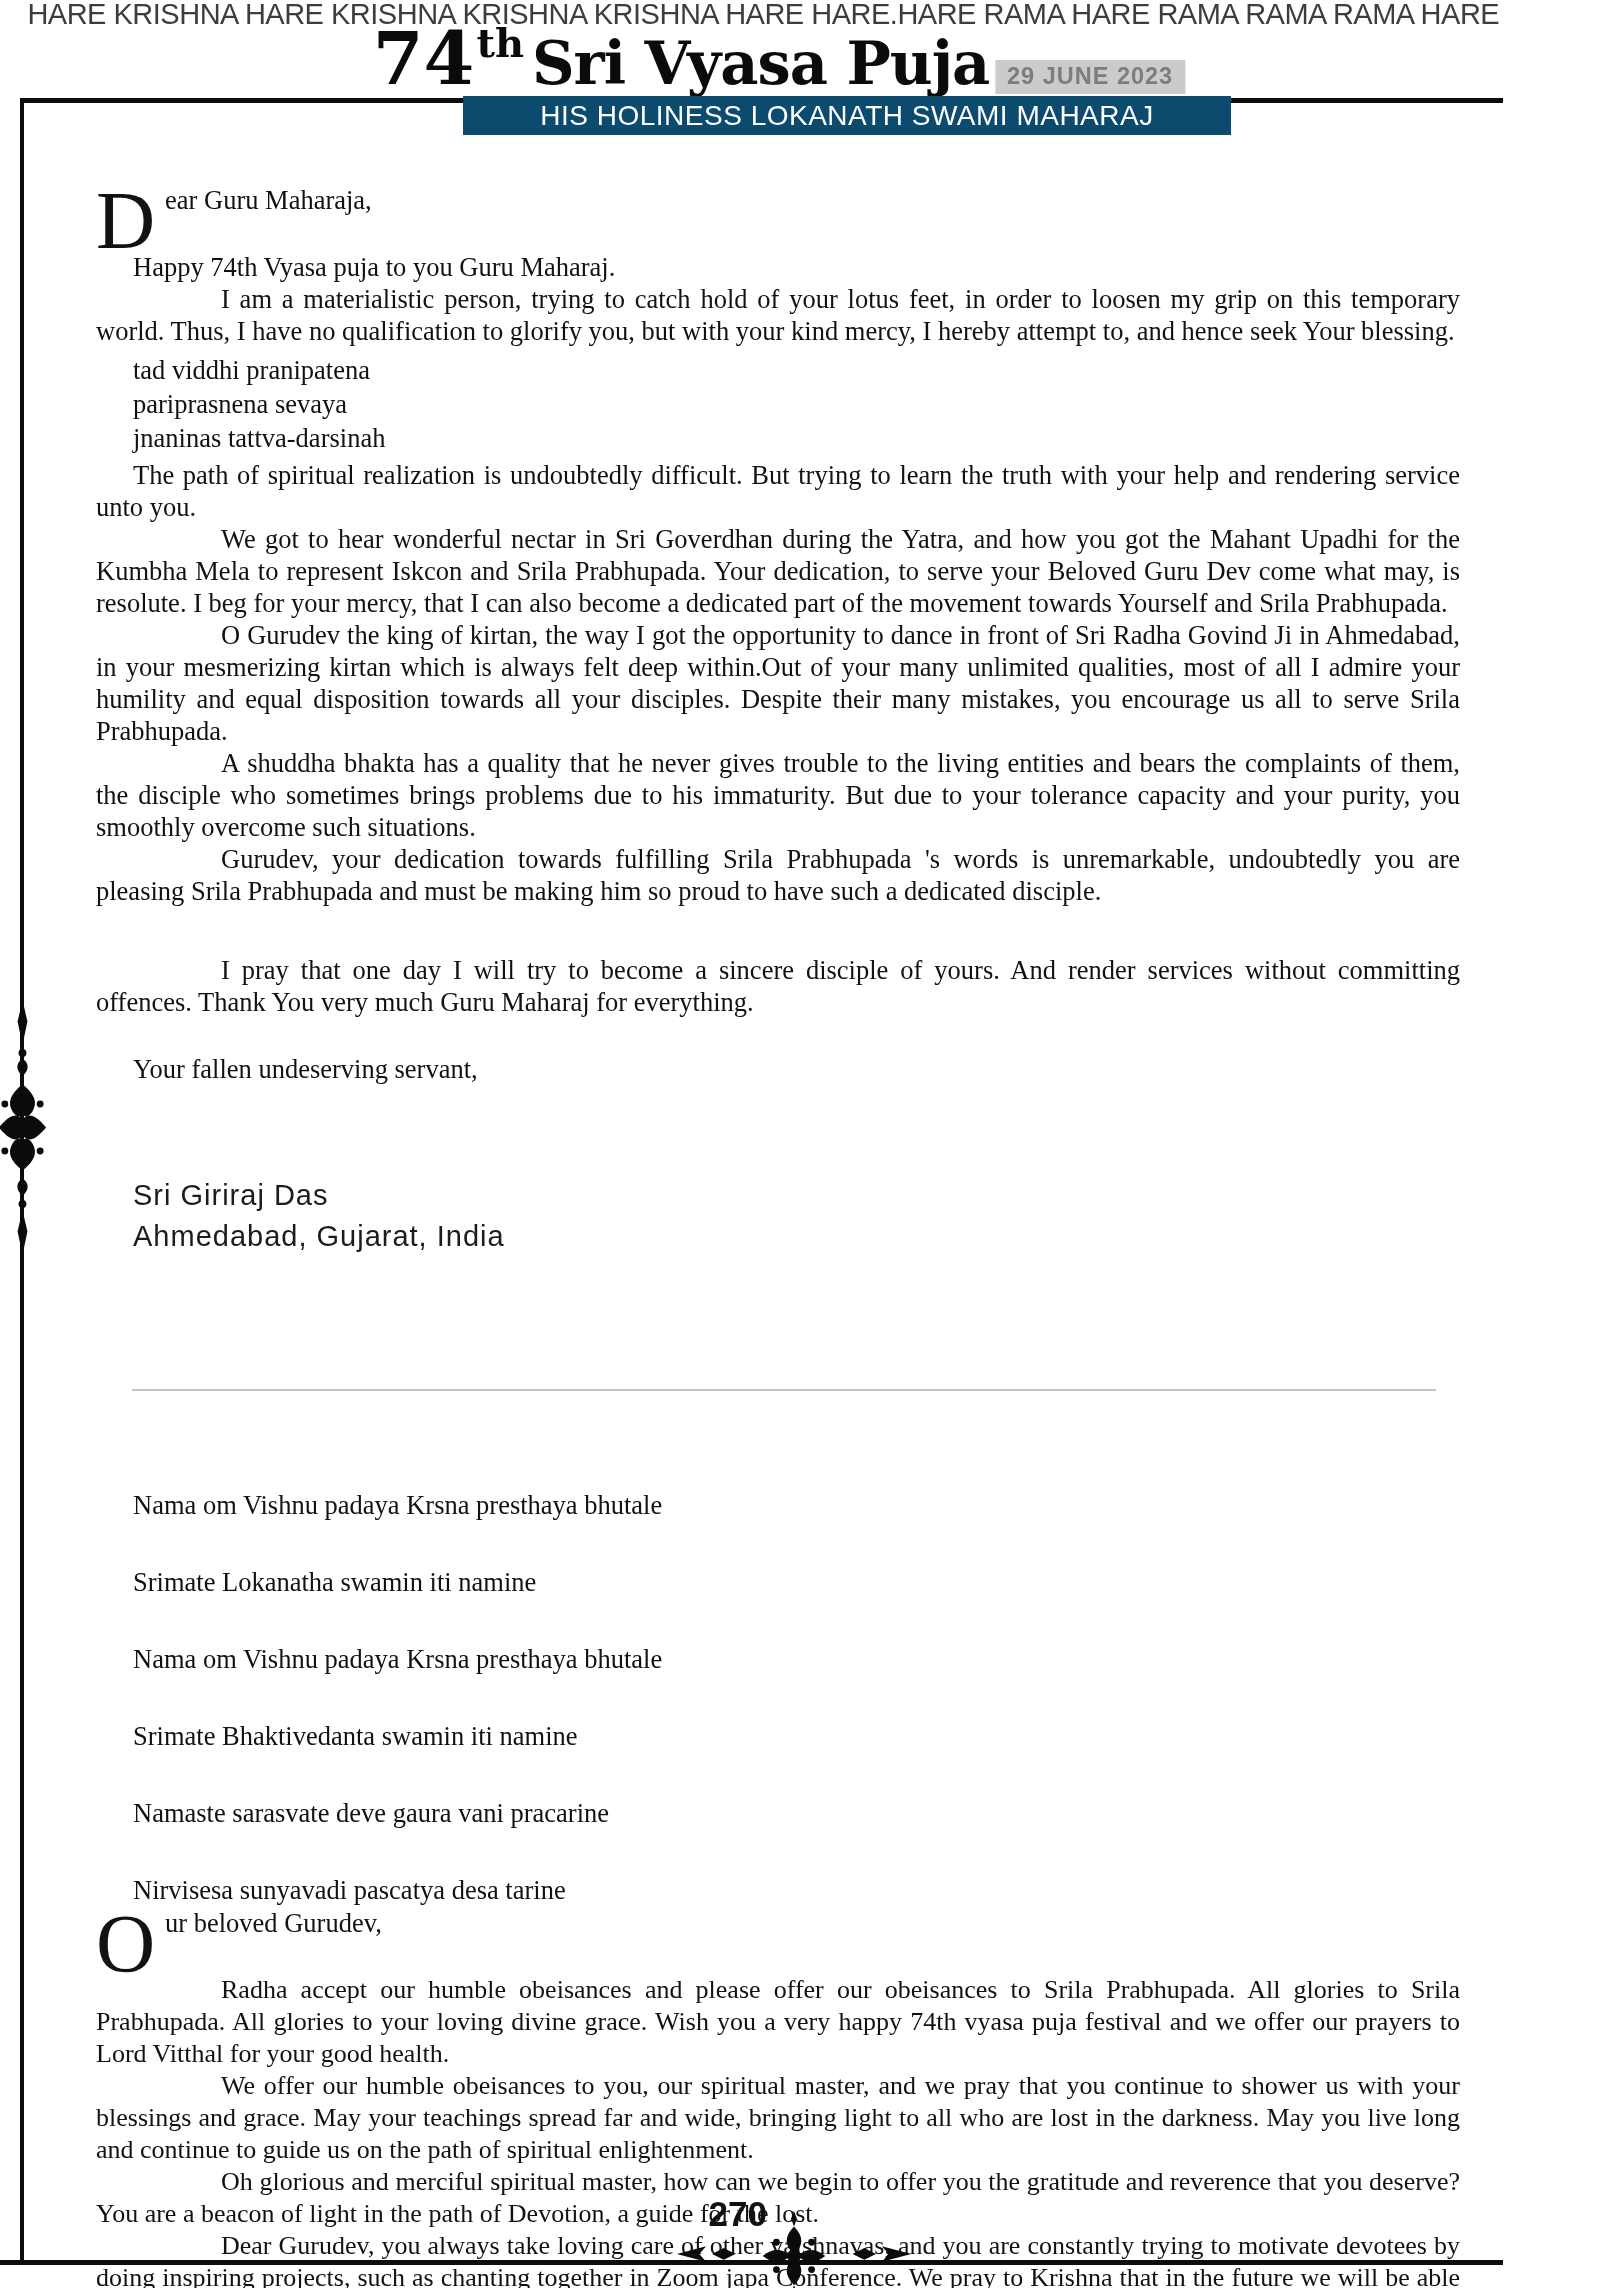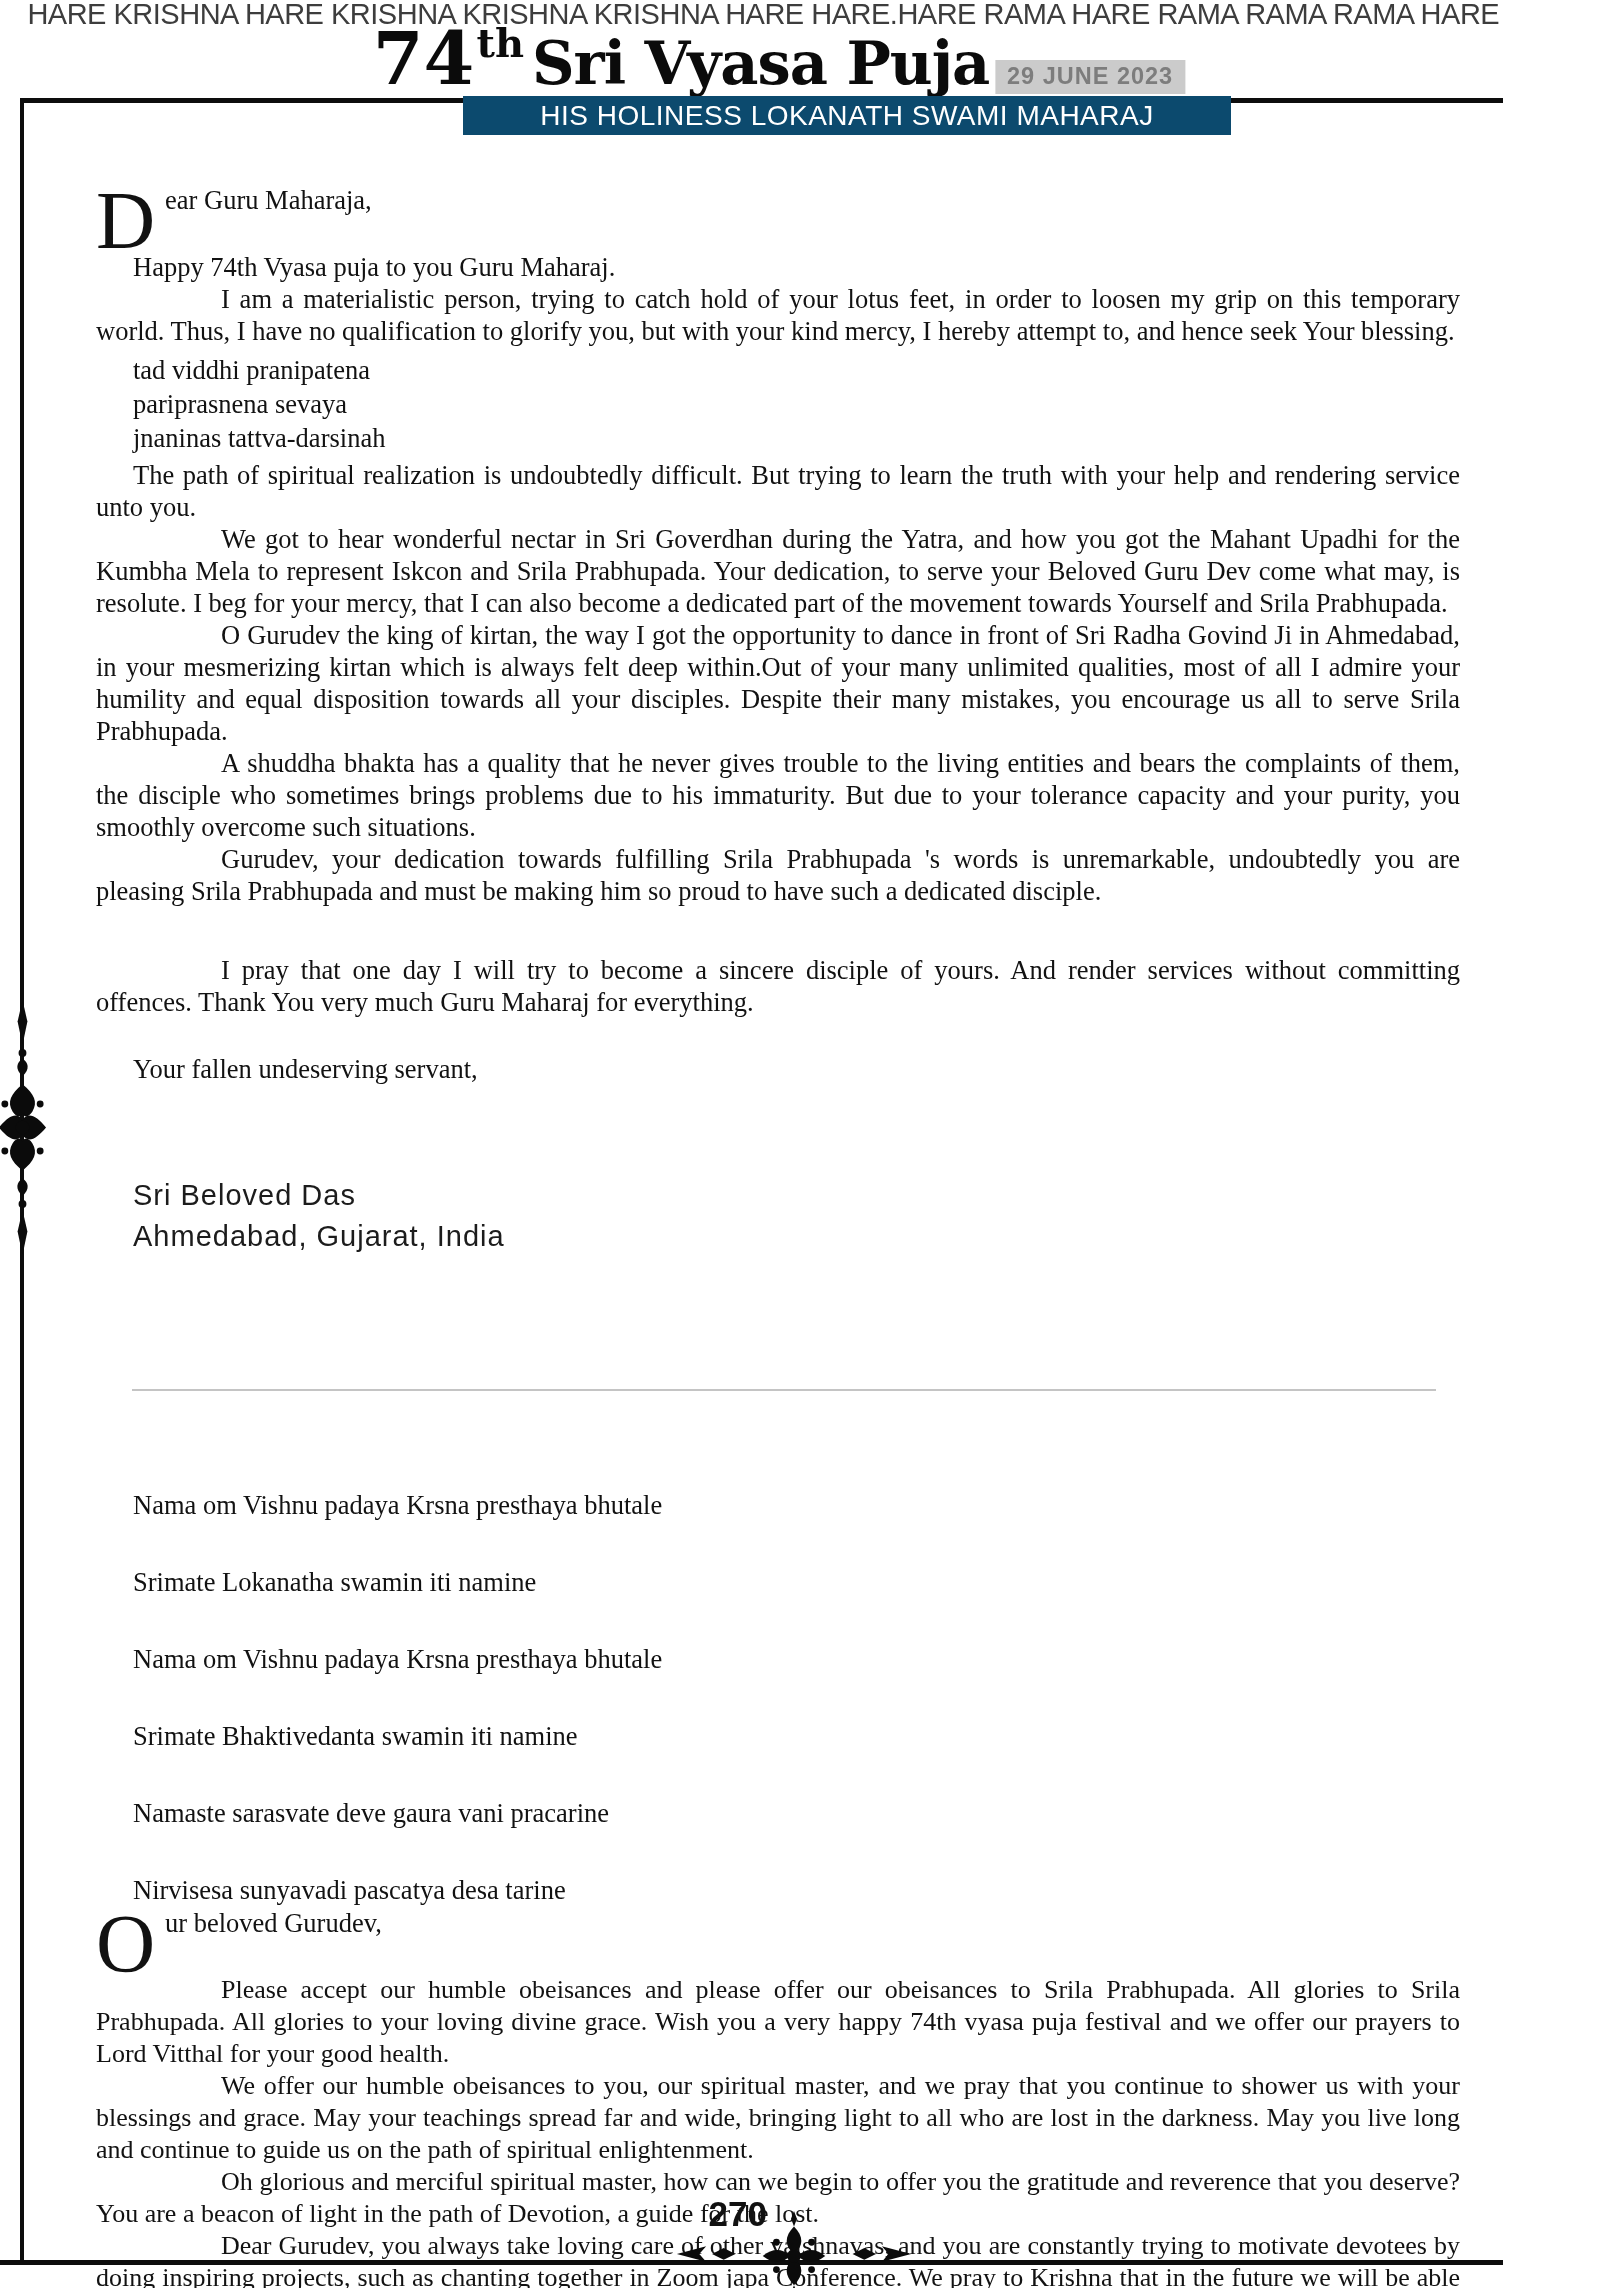--- a/index.html
+++ b/index.html
@@ -150,40 +150,40 @@
       <div>jnaninas tattva-darsinah</div>
     </div>
     <div class="bodytext p-sm">The path of spiritual realization is undoubtedly difficult. But trying to learn the truth with your help and rendering service unto you.</div>
     <div class="bodytext p">We got to hear wonderful nectar in Sri Goverdhan during the Yatra, and how you got the Mahant Upadhi for the Kumbha Mela to represent Iskcon and Srila Prabhupada. Your dedication, to serve your Beloved Guru Dev come what may, is resolute. I beg for your mercy, that I can also become a dedicated part of the movement towards Yourself and Srila Prabhupada.</div>
     <div class="bodytext p">O Gurudev the king of kirtan, the way I got the opportunity to dance in front of Sri Radha Govind Ji in Ahmedabad, in your mesmerizing kirtan which is always felt deep within.Out of your many unlimited qualities, most of all I admire your humility and equal disposition towards all your disciples. Despite their many mistakes, you encourage us all to serve Srila Prabhupada.</div>
     <div class="bodytext p">A shuddha bhakta has a quality that he never gives trouble to the living entities and bears the complaints of them, the disciple who sometimes brings problems due to his immaturity. But due to your tolerance capacity and your purity, you smoothly overcome such situations.</div>
     <div class="bodytext p">Gurudev, your dedication towards fulfilling Srila Prabhupada 's words is unremarkable, undoubtedly you are pleasing Srila Prabhupada and must be making him so proud to have such a dedicated disciple.</div>
     <div class="bodytext p gap-after-p6">I pray that one day I will try to become a sincere disciple of yours. And render services without committing offences. Thank You very much Guru Maharaj for everything.</div>
     <div class="bodytext ind gap-closing">Your fallen undeserving servant,</div>
     <div class="signature ind">
-      <div>Sri Beloved Das</div>
+      <div>Sri Giriraj Das</div>
       <div>Ahmedabad, Gujarat, India</div>
     </div>
   </div>
 
   <div class="divider"></div>
 
   <div class="letter letter2">
     <div class="verse2 ind">
       <div>Nama om Vishnu padaya Krsna presthaya bhutale</div>
       <div>Srimate Lokanatha swamin iti namine</div>
       <div>Nama om Vishnu padaya Krsna presthaya bhutale</div>
       <div>Srimate Bhaktivedanta swamin iti namine</div>
       <div>Namaste sarasvate deve gaura vani pracarine</div>
       <div>Nirvisesa sunyavadi pascatya desa tarine</div>
     </div>
     <span class="dropcap">O</span>
     <div class="salut">ur beloved Gurudev,</div>
     <div class="clear"></div>
-    <div class="bodytext2 p">Please accept our humble obeisances and please offer our obeisances to Srila Prabhupada. All glories to Srila Prabhupada. All glories to your loving divine grace. Wish you a very happy 74th vyasa puja festival and we offer our prayers to Lord Vitthal for your good health.</div>
+    <div class="bodytext2 p">Radha accept our humble obeisances and please offer our obeisances to Srila Prabhupada. All glories to Srila Prabhupada. All glories to your loving divine grace. Wish you a very happy 74th vyasa puja festival and we offer our prayers to Lord Vitthal for your good health.</div>
     <div class="bodytext2 p">We offer our humble obeisances to you, our spiritual master, and we pray that you continue to shower us with your blessings and grace. May your teachings spread far and wide, bringing light to all who are lost in the darkness. May you live long and continue to guide us on the path of spiritual enlightenment.</div>
     <div class="bodytext2 p">Oh glorious and merciful spiritual master, how can we begin to offer you the gratitude and reverence that you deserve? You are a beacon of light in the path of Devotion, a guide for the lost.</div>
     <div class="bodytext2 p">Dear Gurudev, you always take loving care of other vaishnavas, and you are constantly trying to motivate devotees by doing inspiring projects, such as chanting together in Zoom japa Conference. We pray to Krishna that in the future we will be able to participate in it on a regular basis.</div>
     <div class="bodytext2 p">May Krishna protect all your projects in your transcendental service for Guru and Gauranga. By</div>
   </div>
 
   <div class="page-number">270</div>
   <div class="bottom-rule"></div>
   <svg class="bottom-ornament" viewBox="0 0 300 84">
     <g fill="#0b0b0b">

